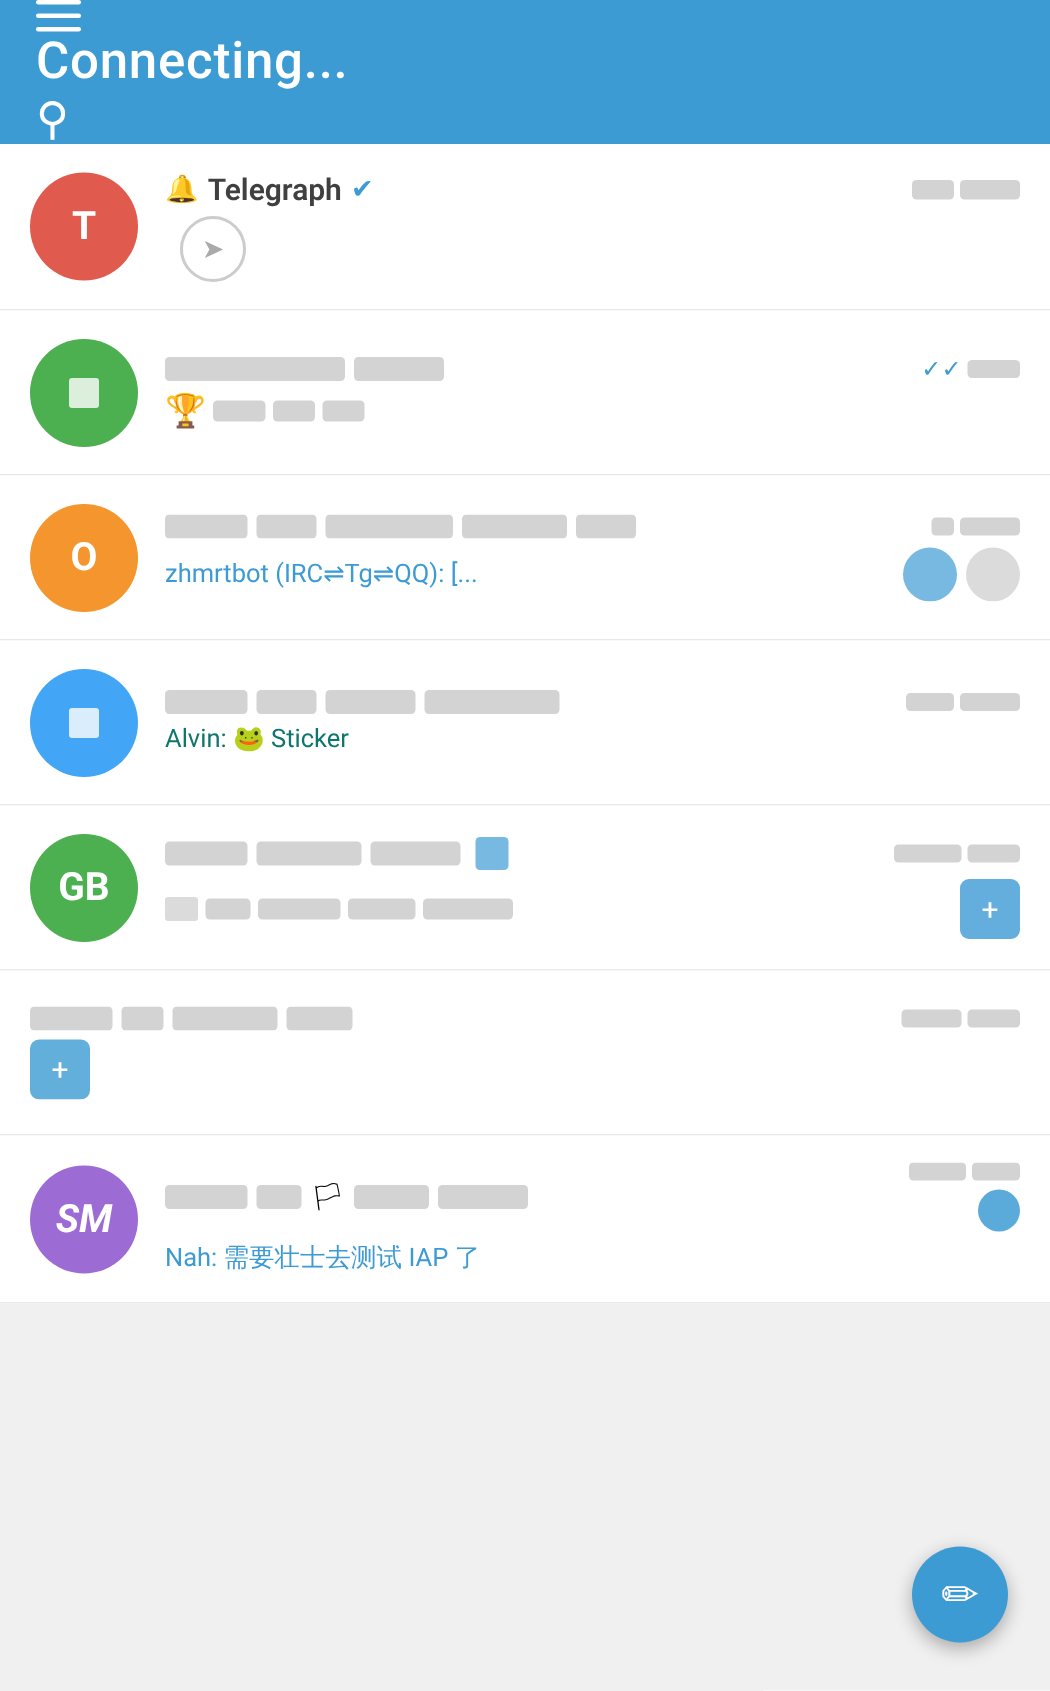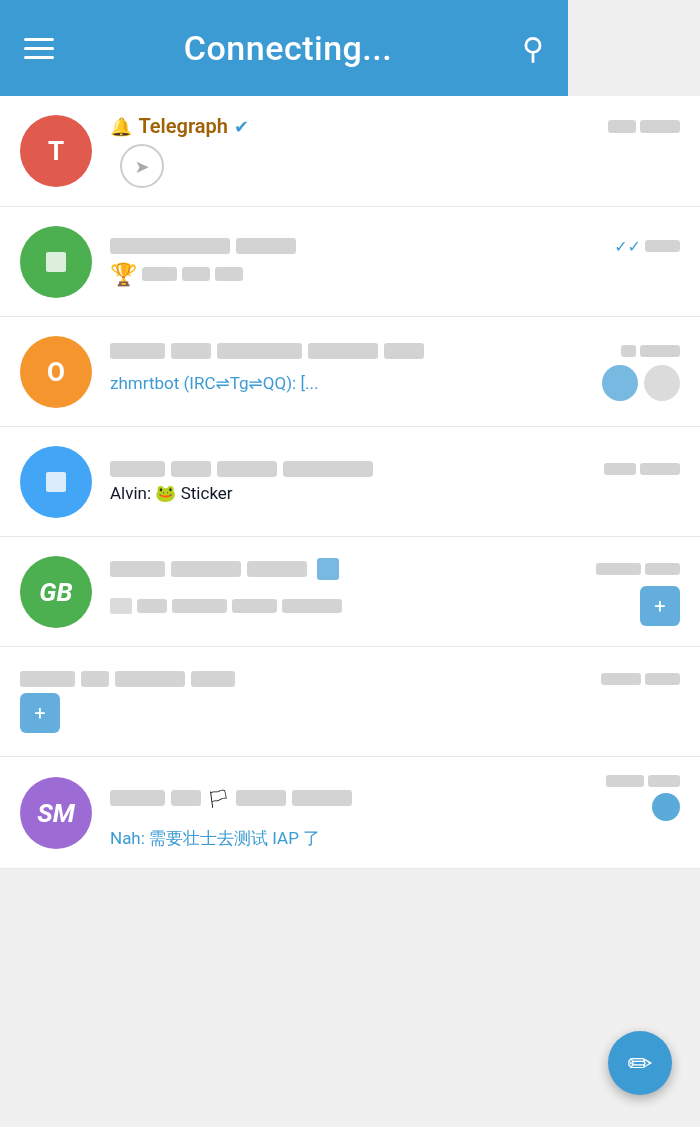--- a/index.html
+++ b/index.html
@@ -6,27 +6,27 @@
     body {
       width: 700px;
       height: 1127px;
       font-family: 'Roboto', Arial, sans-serif;
       background: #f0f0f0;
       overflow: hidden;
     }
 
     
     .topbar {
-      width: 568px;
+      width: 700px;
       height: 96px;
       background: #3d9bd4;
       display: flex;
-      align-items: center;
       justify-content: space-between;
       padding: 0 24px;
+      flex-direction: column;
     }
     .topbar-title {
       color: #fff;
       font-size: 34px;
       font-weight: 500;
       letter-spacing: 0.5px;
     }
     .topbar-icon {
       color: #fff;
       font-size: 30px;
@@ -74,21 +74,21 @@
       font-size: 26px;
       font-weight: 700;
       color: #fff;
       flex-shrink: 0;
       margin-right: 18px;
     }
     .avatar-red    { background: #e05a4e; }
     .avatar-green  { background: #4caf50; }
     .avatar-orange { background: #f5952d; }
     .avatar-blue   { background: #42a5f5; }
-    .avatar-green2 { background: #4caf50; font-style: italic; }
+    .avatar-green2 { background: #4caf50; }
     .avatar-green3 { background: #4caf50; }
     .avatar-purple { background: #9c6cd4; font-style: italic; }
 
     
     .chat-content {
       flex: 1;
       overflow: hidden;
     }
     .chat-top {
       display: flex;
@@ -99,21 +99,21 @@
     .chat-name-row {
       display: flex;
       align-items: center;
       gap: 6px;
       flex: 1;
       overflow: hidden;
     }
     .chat-name {
       font-size: 20px;
       font-weight: 600;
-      color: #a16207;
+      color: #404040;
       white-space: nowrap;
       overflow: hidden;
       text-overflow: ellipsis;
     }
     .verified-badge {
       color: #3d9bd4;
       font-size: 18px;
       flex-shrink: 0;
     }
     .chat-preview {
@@ -292,21 +292,21 @@
             <span class="rb" style="width:90px;height:16px;"></span>
           </div>
           <div class="chat-meta-right">
             <div style="display:flex;gap:4px;align-items:center;">
               <span class="rb" style="width:32px;height:12px;"></span>
               <span class="rb" style="width:40px;height:12px;"></span>
             </div>
           </div>
         </div>
         <div class="chat-bottom">
-          <span class="chat-preview highlight" style="color:#0f172a;font-size:17px;">Alvin: 🐸 Sticker</span>
+          <span class="chat-preview highlight" style="color:#0f766e;font-size:17px;">Alvin: 🐸 Sticker</span>
         </div>
       </div>
     </div>
 
     <div class="chat-item">
       <div class="avatar avatar-green2">GB</div>
       <div class="chat-content">
         <div class="chat-top">
           <div class="chat-name-row">
             <span class="rb" style="width:55px;height:16px;"></span>

